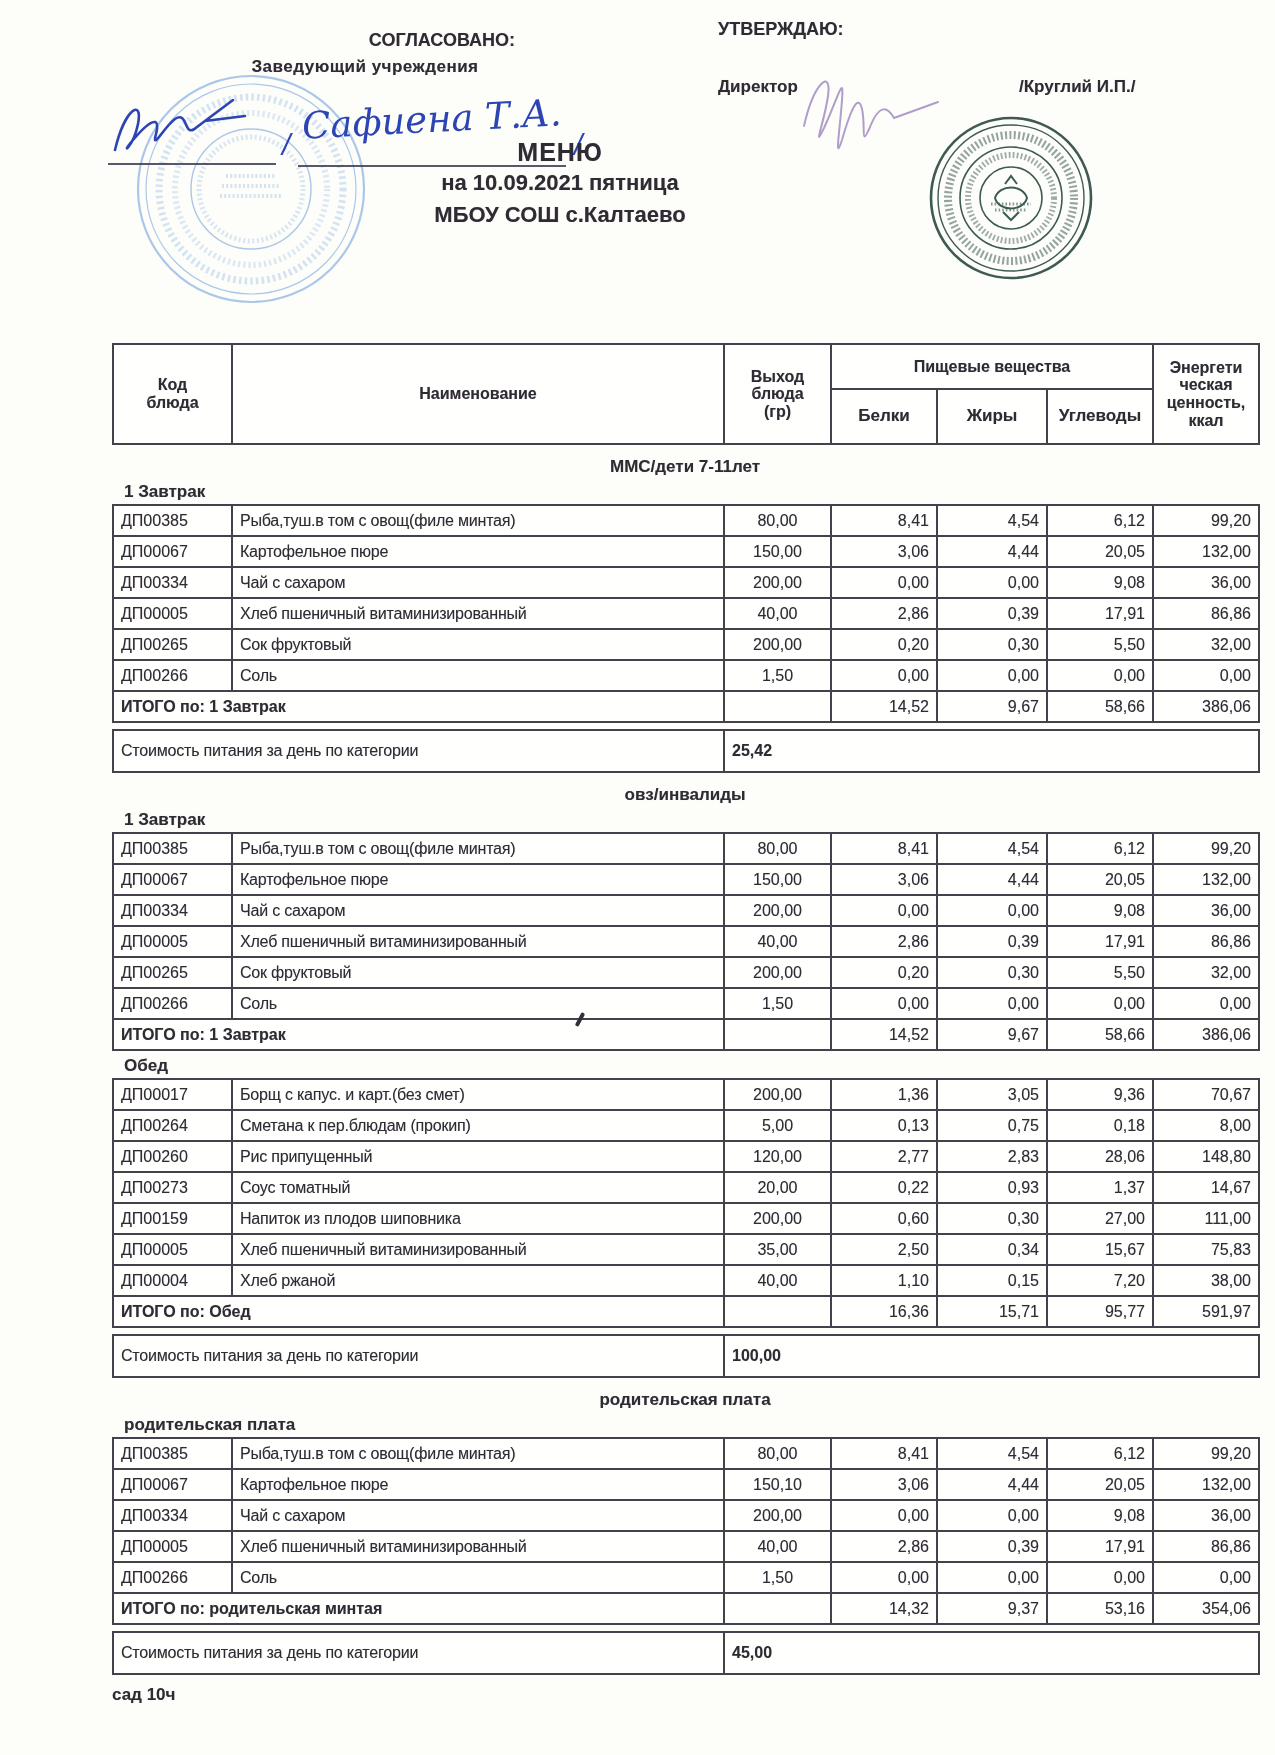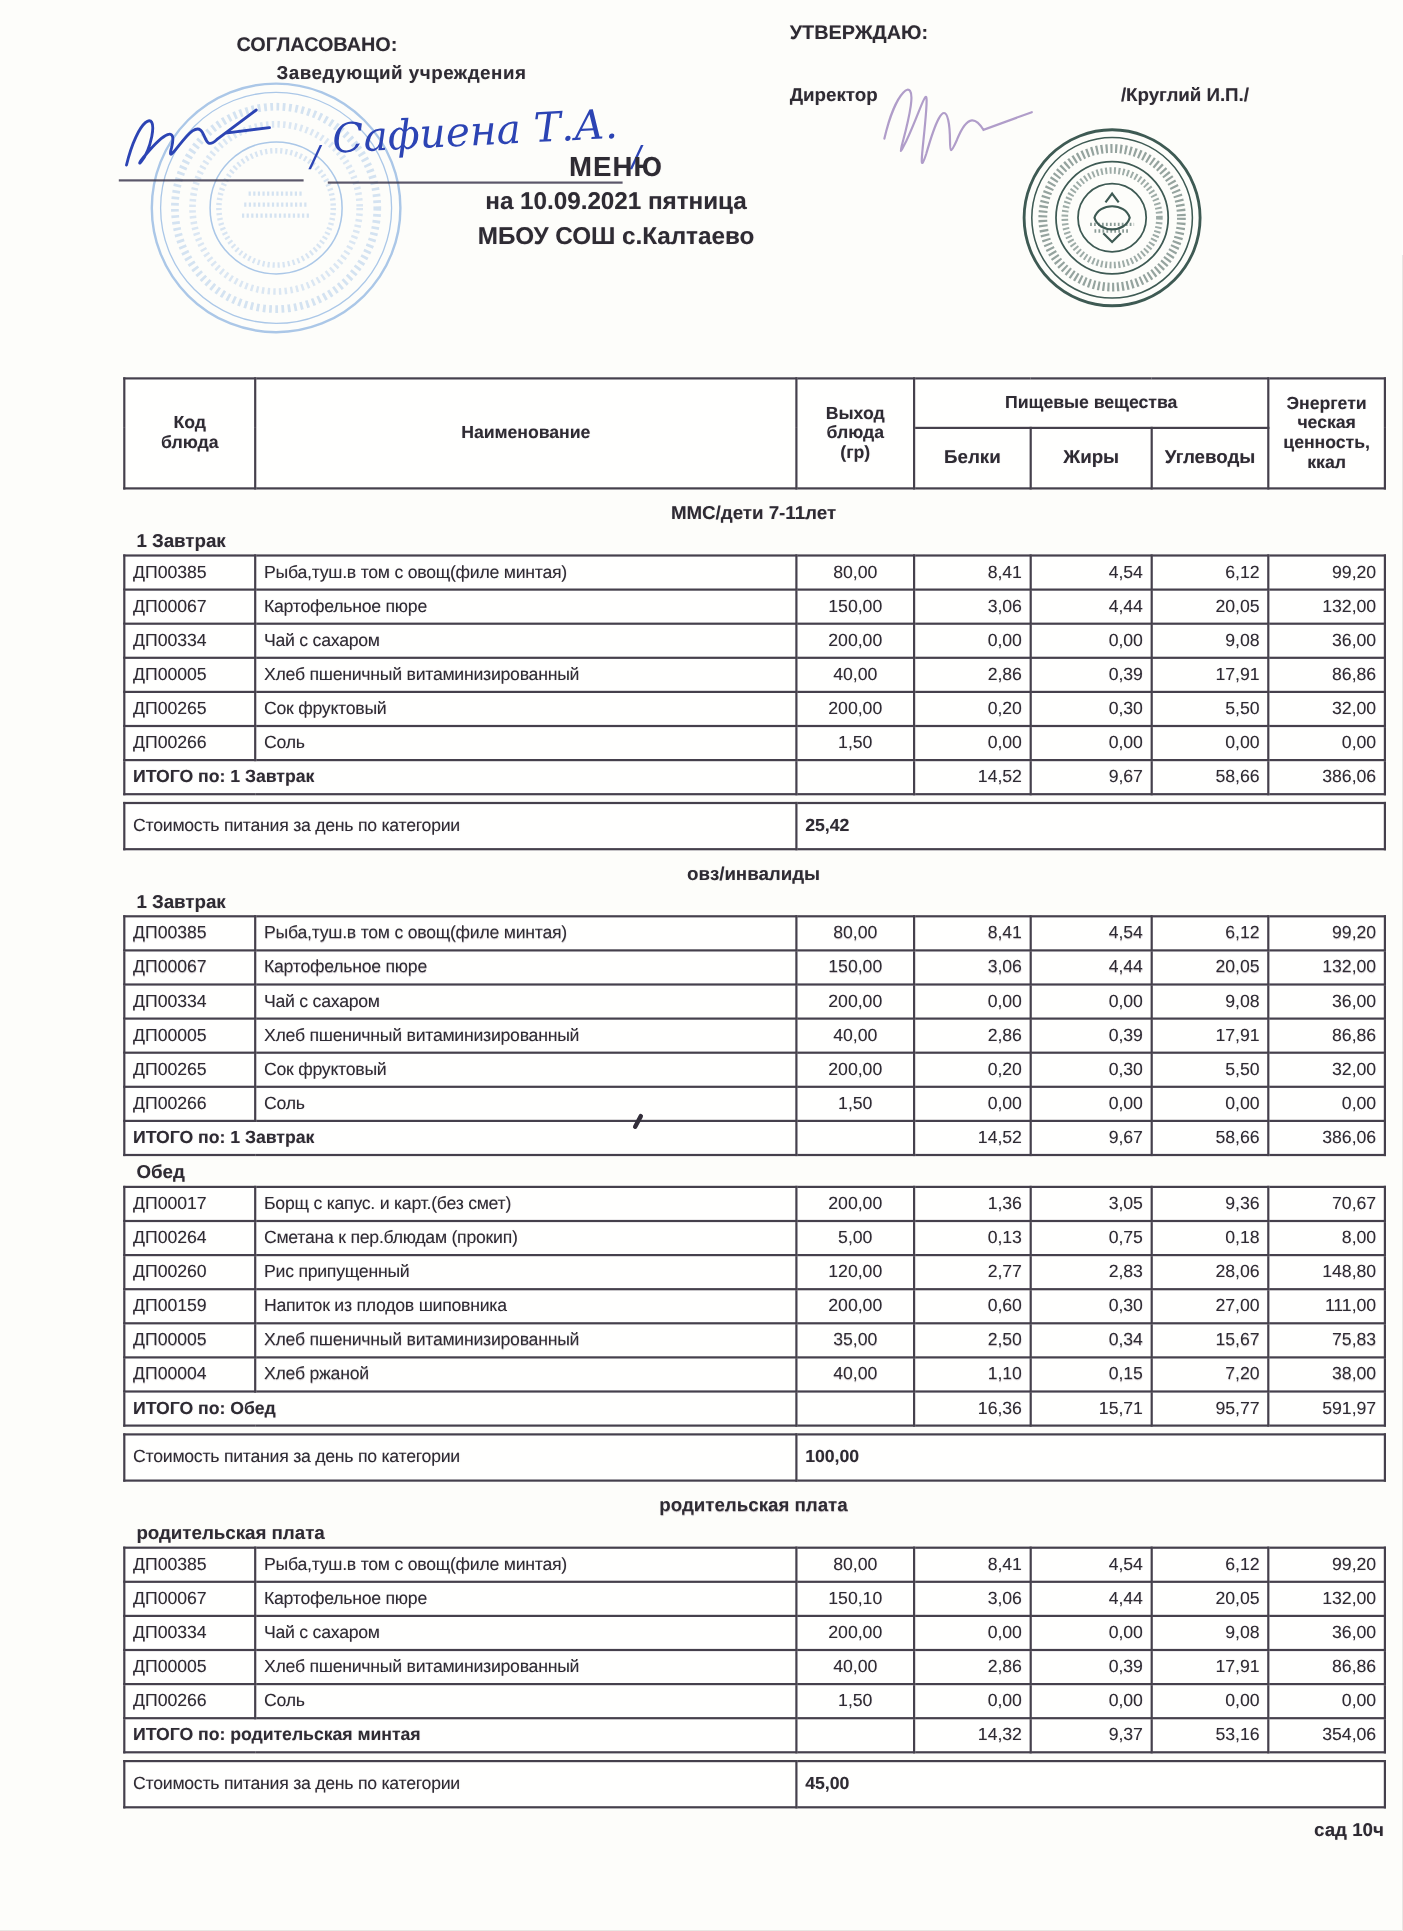--- a/index.html
+++ b/index.html
@@ -2,21 +2,21 @@
 <html><head>
 <meta charset="utf-8">
 <style>
   html,body{margin:0;padding:0;background:#d8d6d2;}
   .page{position:relative;width:1275px;height:1755px;margin:0 auto;background:#fdfdfa;
         font-family:"Liberation Sans","DejaVu Sans",sans-serif;color:#2e2b33;overflow:hidden;
         text-shadow:0.2px 0.2px 0.7px rgba(90,65,85,.38);}
   
   .hdr{position:relative;height:343px;}
   .hdr .abs{position:absolute;}
-  .agreed-label{left:215px;top:30px;width:300px;text-align:left;font-weight:bold;font-size:18px;}
+  .agreed-label{left:215px;top:30px;width:300px;text-align:right;font-weight:bold;font-size:18px;}
   .agreed-role{left:215px;top:57px;width:300px;text-align:center;font-weight:bold;font-size:17px;letter-spacing:.5px;}
   .approve-label{left:718px;top:19px;font-weight:bold;font-size:18px;}
   .approve-role{left:718px;top:77px;font-weight:bold;font-size:17px;}
   .approve-name{left:998px;top:77px;font-weight:bold;font-size:17px;margin-left:21px;}
   .title-block{left:340px;top:138px;width:440px;text-align:center;font-weight:bold;}
   .title-l1{font-size:25px;letter-spacing:1px;}
   .title-l2{font-size:22px;margin-top:3px;}
   .title-l3{font-size:22px;margin-top:6px;}
   .uline{position:absolute;height:0;border-bottom:2.5px solid #3e3950;opacity:.85;}
   .sig-name{position:absolute;left:302px;top:98px;font-family:"DejaVu Serif",serif;font-style:italic;
@@ -39,21 +39,21 @@
   .c-name{text-align:left;letter-spacing:-0.2px;}
   .c-out{text-align:center;}
   .c-num{text-align:right;padding-right:8px;}
   .c-total{font-weight:bold;text-align:left;padding-left:5px;}
   .cost-table{margin-top:6px;}
   .cost-table td{height:42px;}
   .c-cost-label{font-weight:normal;font-size:20px;padding-left:5px;letter-spacing:-0.2px;}
   .c-cost-value{font-weight:bold;font-size:20px;text-align:left;padding-left:34px;}
   .cat-header{width:1146px;margin:12px 0 5px 112px;text-align:center;font-weight:bold;font-size:17px;}
   .group-label{margin:5px 0 2px 124px;font-weight:bold;font-size:17px;}
-  .footer-note{width:1146px;margin:10px 0 0 112px;text-align:right;font-weight:bold;font-size:17px;}
+  .footer-note{width:1146px;margin:10px 0 0 112px;text-align:left;font-weight:bold;font-size:17px;}
 </style>
 </head>
 <body>
 
 <div class="page">
 
   <div class="hdr">
 
     <svg class="abs" style="left:130px;top:68px;opacity:.62;" width="242" height="242" viewBox="0 0 242 242">
       <g fill="none" stroke="#79a7dd">
@@ -342,20 +342,29 @@
           <tr class="data-row">
             <td class="c-code">ДП00260</td>
             <td class="c-name">Рис припущенный</td>
             <td class="c-out">120,00</td>
             <td class="c-num">2,77</td>
             <td class="c-num">2,83</td>
             <td class="c-num">28,06</td>
             <td class="c-num">148,80</td>
           </tr>
           <tr class="data-row">
+            <td class="c-code">ДП00273</td>
+            <td class="c-name">Соус томатный</td>
+            <td class="c-out">20,00</td>
+            <td class="c-num">0,22</td>
+            <td class="c-num">0,93</td>
+            <td class="c-num">1,37</td>
+            <td class="c-num">14,67</td>
+          </tr>
+          <tr class="data-row">
             <td class="c-code">ДП00159</td>
             <td class="c-name">Напиток из плодов шиповника</td>
             <td class="c-out">200,00</td>
             <td class="c-num">0,60</td>
             <td class="c-num">0,30</td>
             <td class="c-num">27,00</td>
             <td class="c-num">111,00</td>
           </tr>
           <tr class="data-row">
             <td class="c-code">ДП00005</td>

